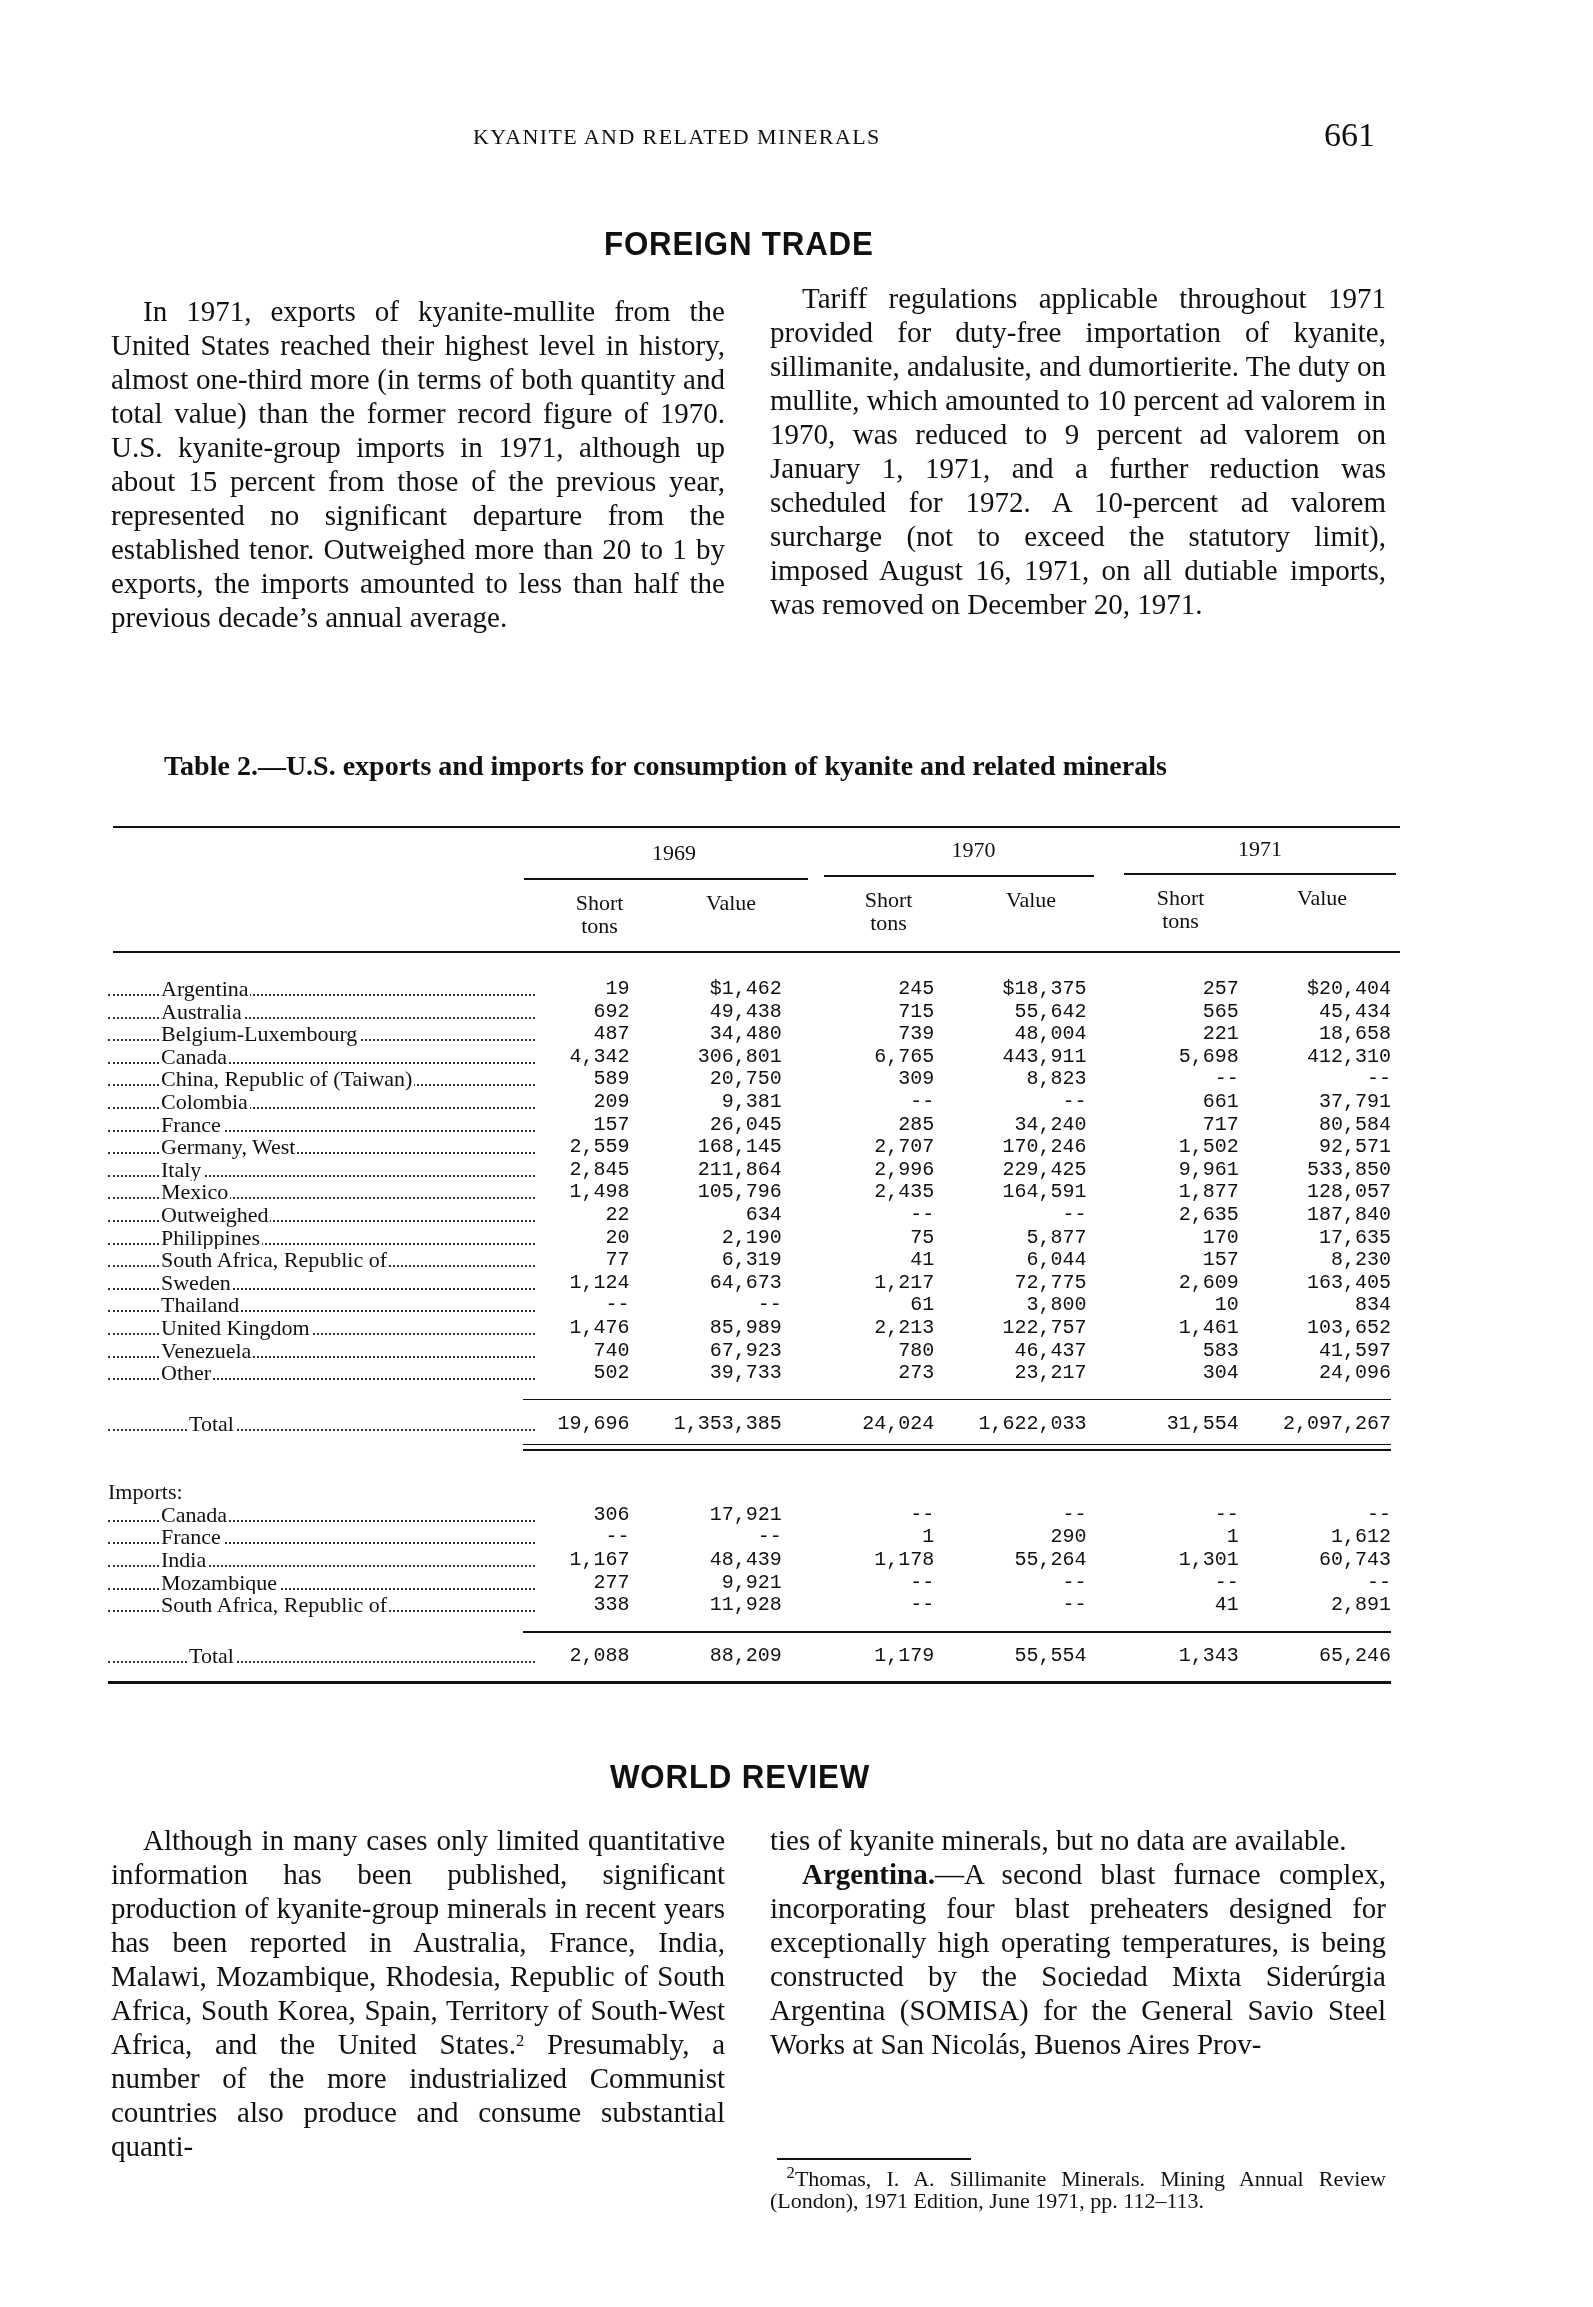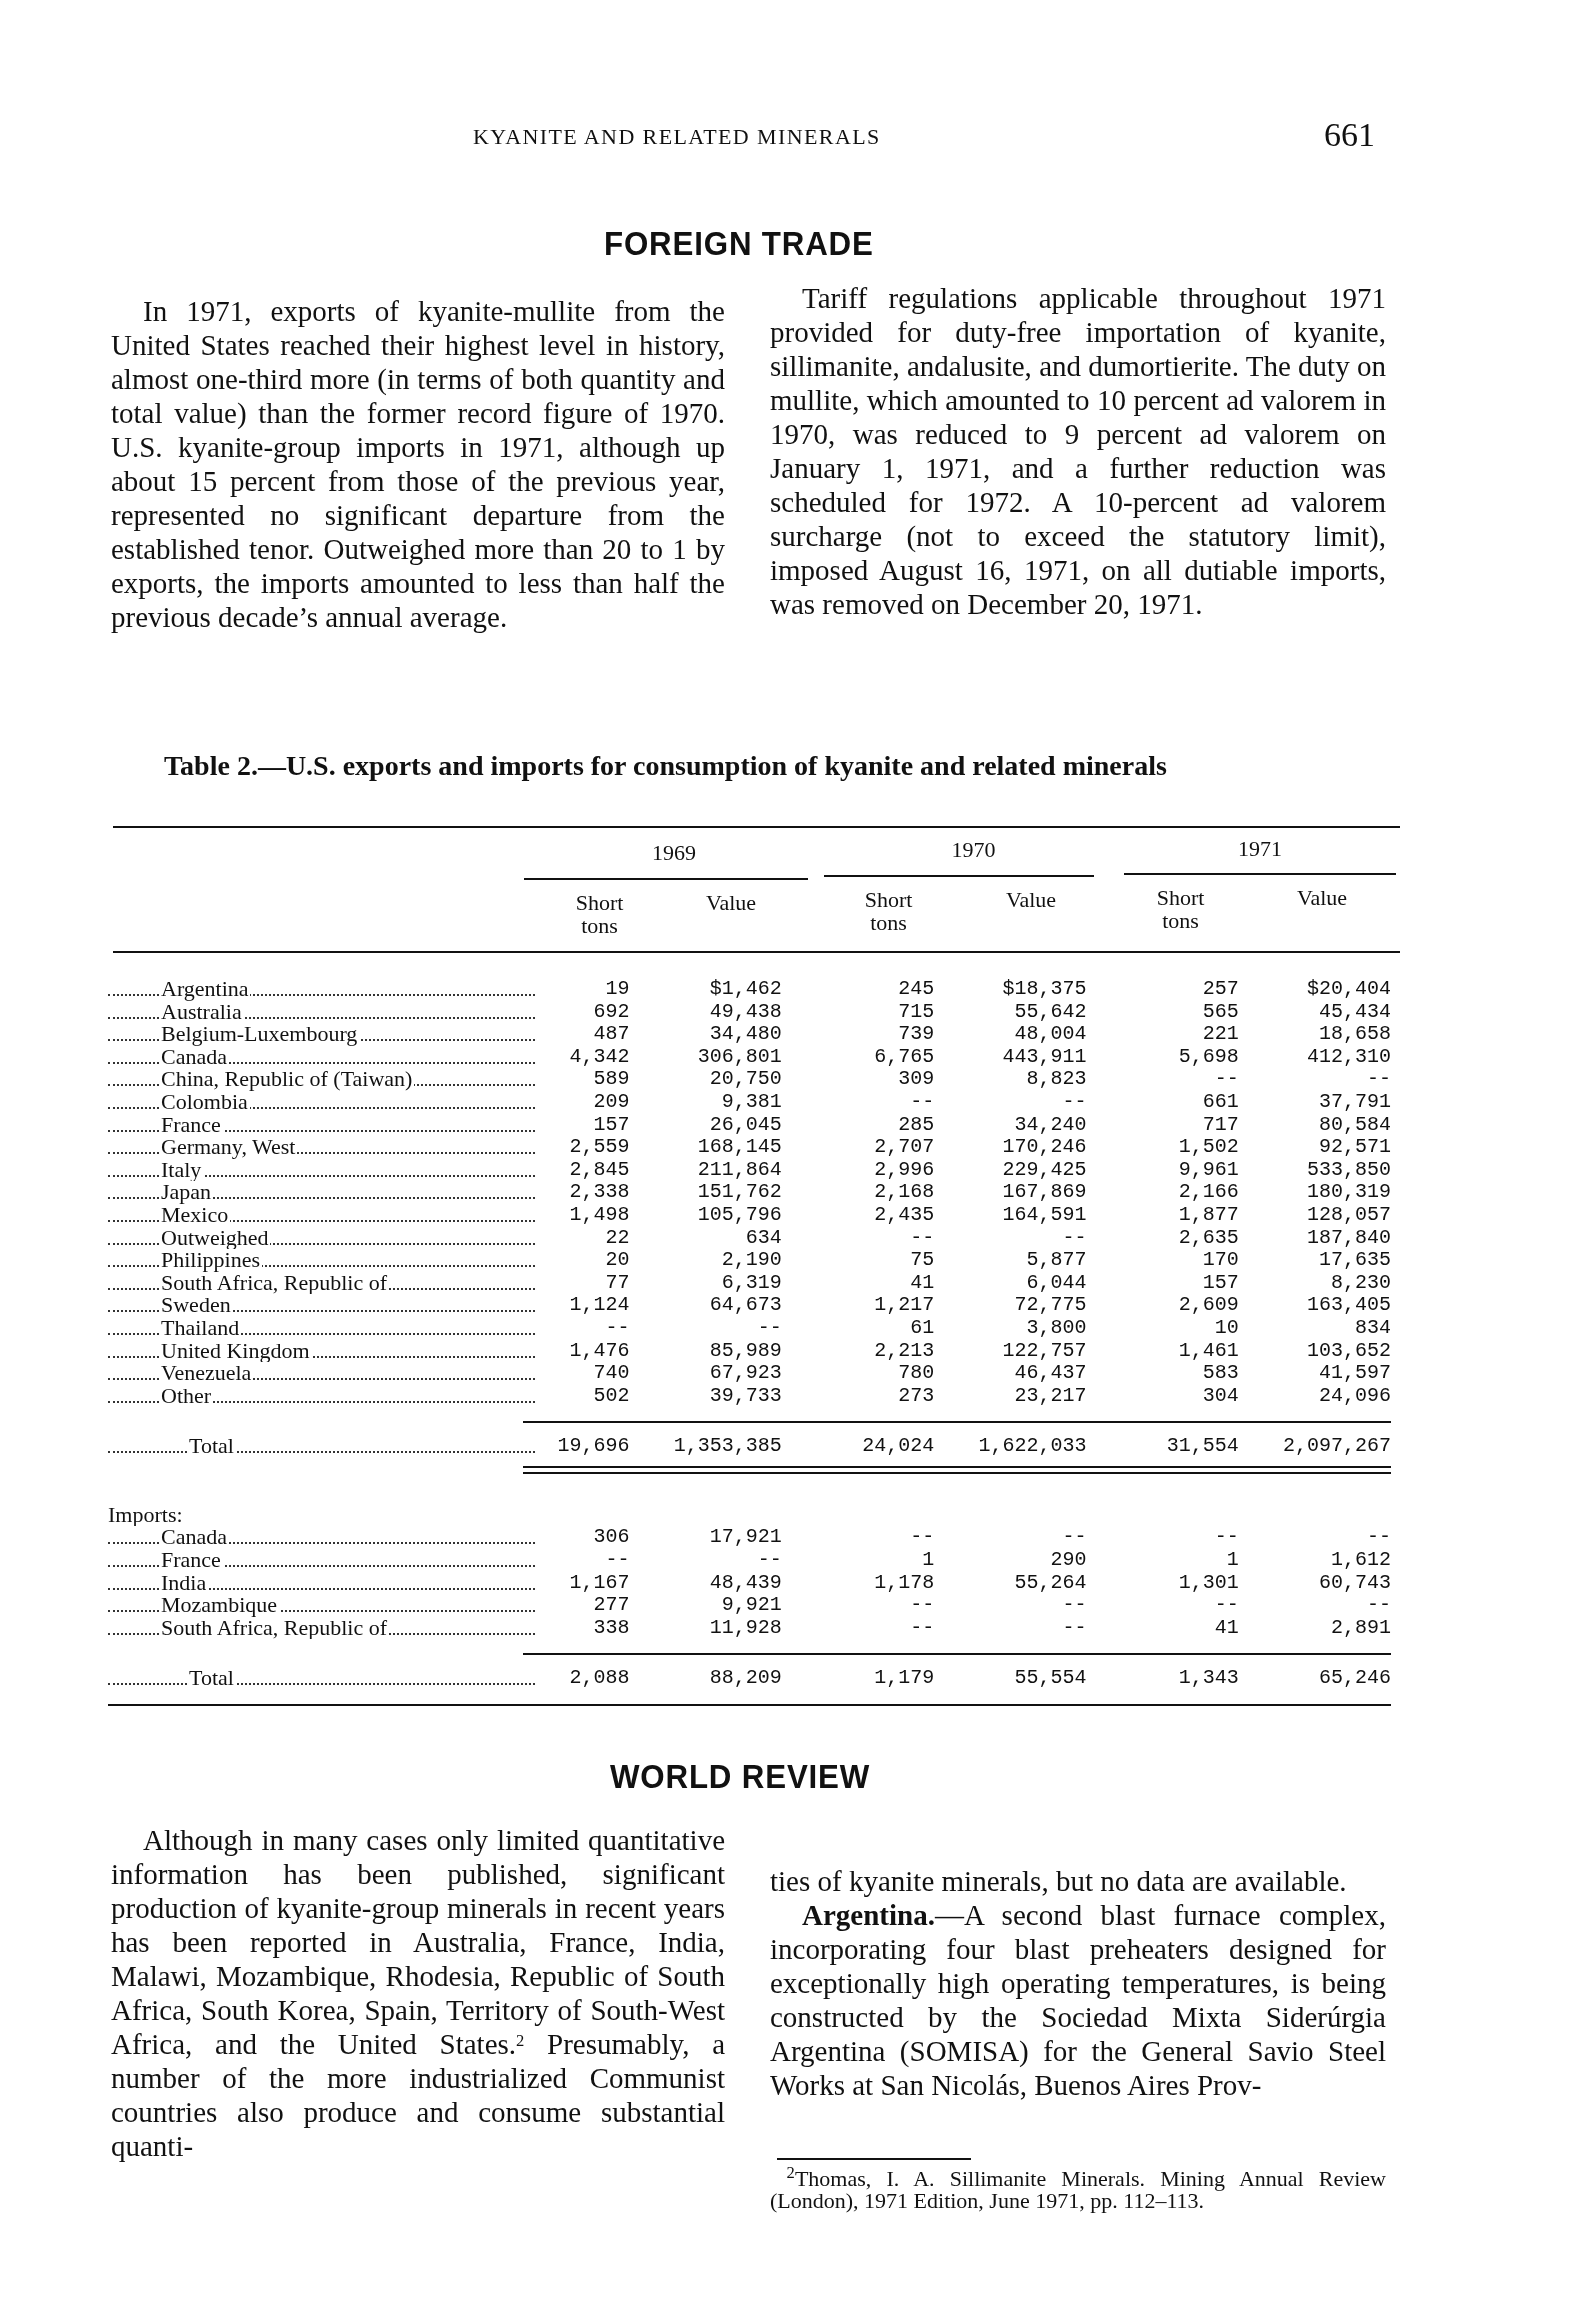--- a/index.html
+++ b/index.html
@@ -153,29 +153,20 @@
       <tr>
         <td class="label indent"><span class="txt">Italy</span><span class="dots"></span></td>
         <td class="num w1">2,845</td>
         <td class="num w2">211,864</td>
         <td class="num w3">2,996</td>
         <td class="num w4">229,425</td>
         <td class="num w5">9,961</td>
         <td class="num w6">533,850</td>
       </tr>
       <tr>
-        <td class="label indent"><span class="txt">Japan</span><span class="dots"></span></td>
-        <td class="num w1">2,338</td>
-        <td class="num w2">151,762</td>
-        <td class="num w3">2,168</td>
-        <td class="num w4">167,869</td>
-        <td class="num w5">2,166</td>
-        <td class="num w6">180,319</td>
-      </tr>
-      <tr>
         <td class="label indent"><span class="txt">Mexico</span><span class="dots"></span></td>
         <td class="num w1">1,498</td>
         <td class="num w2">105,796</td>
         <td class="num w3">2,435</td>
         <td class="num w4">164,591</td>
         <td class="num w5">1,877</td>
         <td class="num w6">128,057</td>
       </tr>
       <tr>
         <td class="label indent"><span class="txt">Outweighed</span><span class="dots"></span></td>
@@ -344,21 +335,21 @@
       </tr>
     </tbody>
 </table>
 
 <div class="abs section-head" style="left:610px; top:1757px;">WORLD REVIEW</div>
 
 <div class="abs col col-left" style="top:1823px;">
   <p><span>Although in many cases only limited quantitative information has been published, significant production of kyanite-group minerals in recent years has been reported in Australia, France, India, Malawi, Mozambique, Rhodesia, Republic of South Africa, South Korea, Spain, Territory of South-West Africa, and the United States.</span><sup>2</sup><span> Presumably, a number of the more industrialized Communist countries also produce and consume substantial quanti-</span></p>
 </div>
 
-<div class="abs col col-right" style="top:1864px;">
+<div class="abs col col-right" style="top:1823px;">
   <p class="noindent">ties of kyanite minerals, but no data are available.</p>
   <p><b>Argentina.</b><span>—A second blast furnace complex, incorporating four blast preheaters designed for exceptionally high operating temperatures, is being constructed by the Sociedad Mixta Siderúrgia Argentina (SOMISA) for the General Savio Steel Works at San Nicolás, Buenos Aires Prov-</span></p>
 </div>
 
 <div class="footnote-rule"></div>
 <div class="abs footnote">
   <p><sup>2</sup><span>Thomas, I. A. Sillimanite Minerals. Mining Annual Review (London), 1971 Edition, June 1971, pp. 112–113.</span></p>
 </div>
 
 

